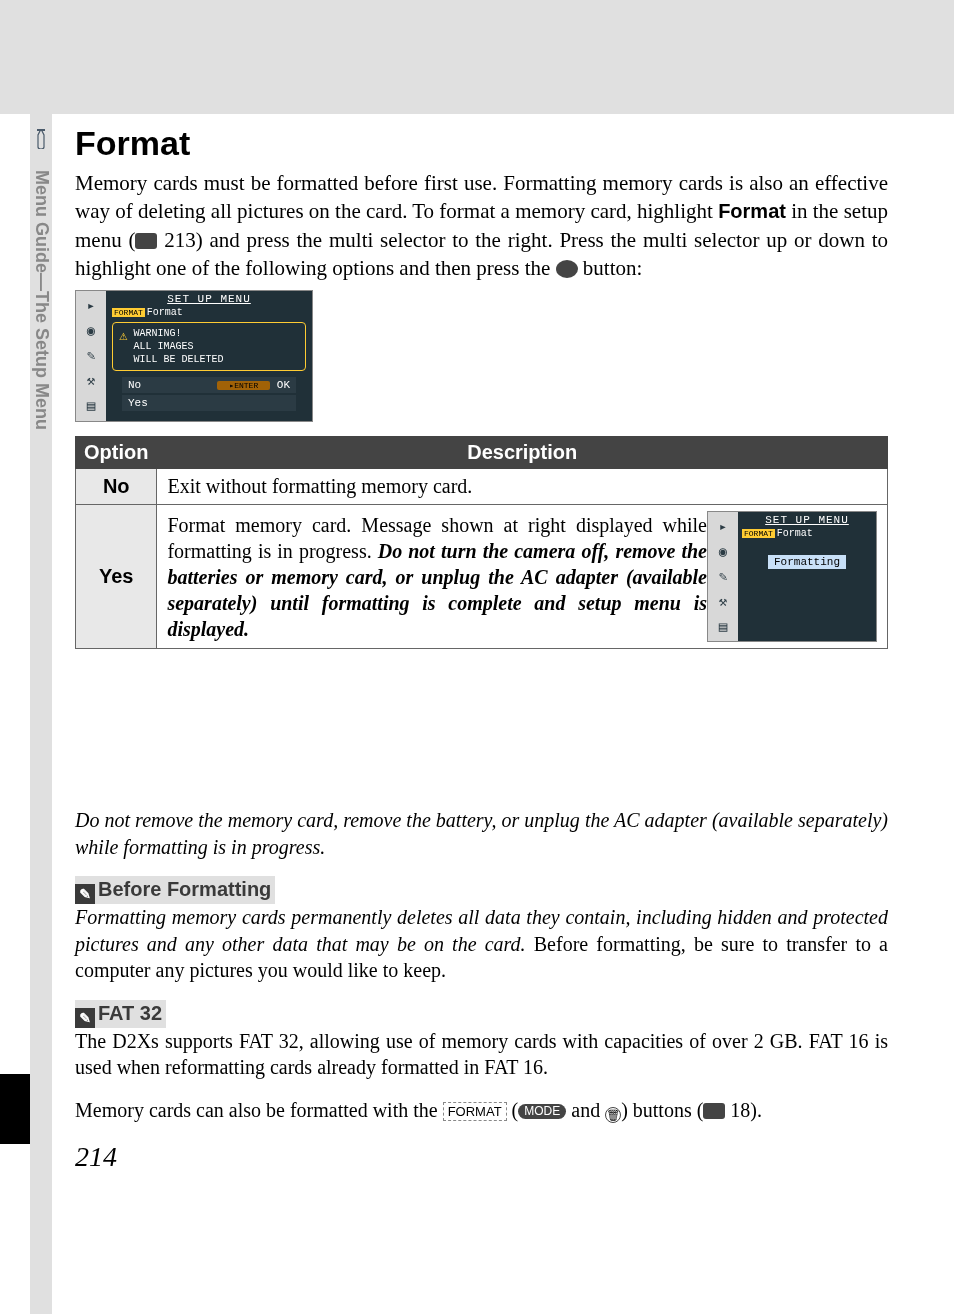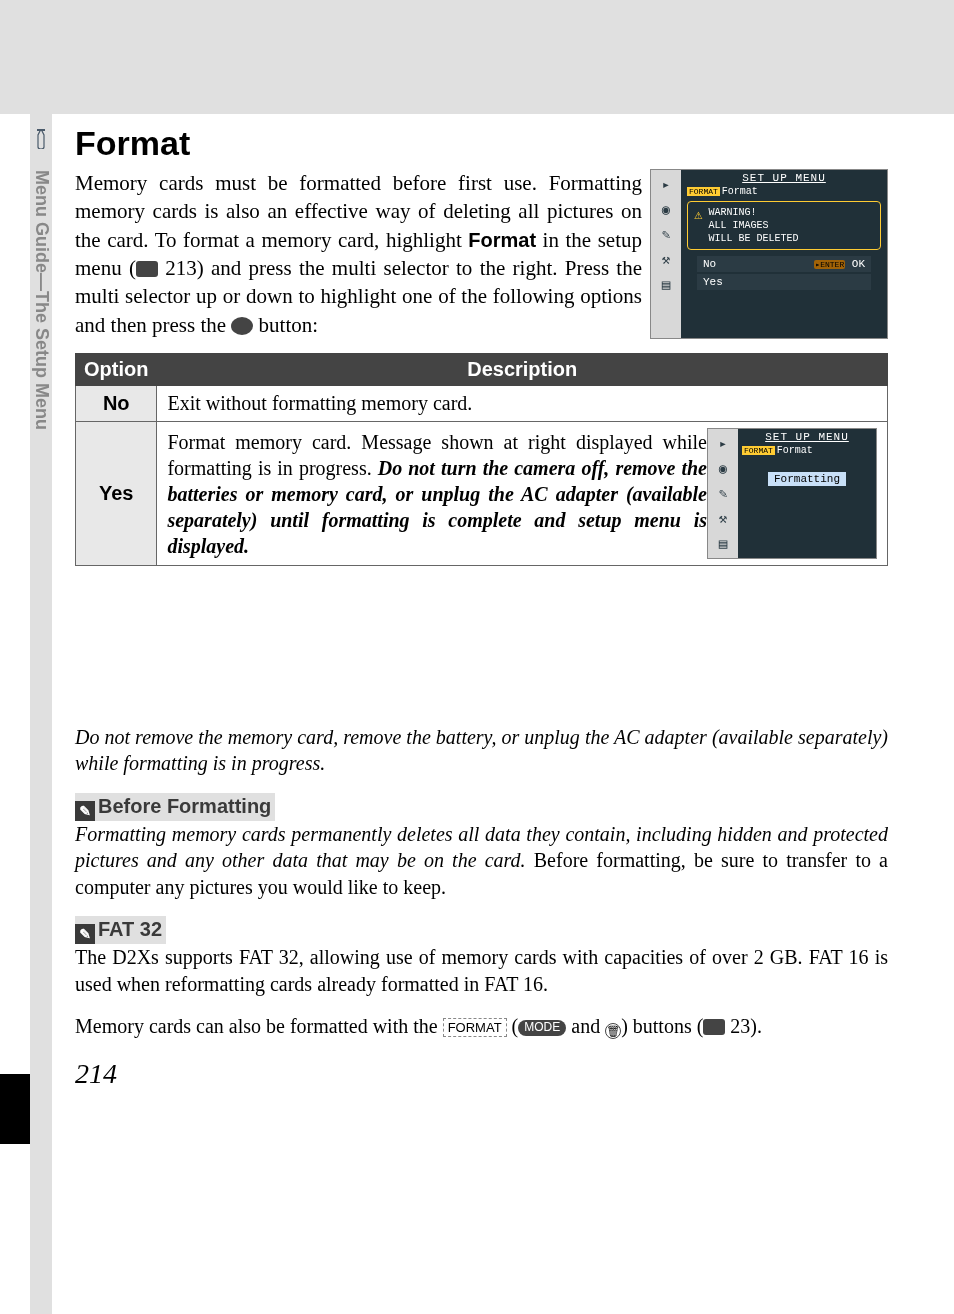--- a/index.html
+++ b/index.html
@@ -64,21 +64,21 @@
     left: 75px;
     right: 66px;
     top: 10px;
   }
   h1.title {
     font-family: Helvetica, Arial, sans-serif;
     font-size: 34px;
     font-weight: bold;
     margin-bottom: 6px;
   }
-  .intro-row { display: flex; gap: 8px; }
+  .intro-row { display: flex; gap: 8px; flex-direction: column; }
   .intro-text {
     flex: 1;
     font-size: 21px;
     line-height: 1.35;
     text-align: justify;
     color: #000;
   }
   .intro-text .bold { font-weight: bold; font-family: Helvetica, Arial, sans-serif; font-size: 20px; }
   .pageref-icon {
     display: inline-block;
@@ -123,21 +123,21 @@
     padding: 4px 6px;
     font-size: 10px;
     line-height: 1.3;
     margin-bottom: 6px;
     display: flex;
     gap: 6px;
     align-items: flex-start;
   }
   .lcd-warn-icon { color: #fc3; font-size: 14px; }
   .lcd-row { display: flex; justify-content: space-between; align-items: center; background: #2b3b44; margin: 2px 10px; padding: 2px 6px; font-size: 11px; }
-  .lcd-ok { background:#a16207; color:#000; font-size:8px; padding: 0 1px; border-radius:2px; }
+  .lcd-ok { background:#a16207; color:#000; font-size:8px; padding: 0 12px; border-radius:2px; }
 
   .lcd-small { width: 170px; }
   .lcd-small .lcd-main { padding: 2px 4px 8px 4px; }
   .lcd-formatting { background: #c8e0f8; color: #000; display: inline-block; padding: 1px 6px; font-size: 11px; margin: 12px auto 18px; }
   .lcd-center { text-align: center; }
 
   
   table.options {
     width: 100%;
     border-collapse: collapse;
@@ -332,19 +332,19 @@
       <p class="note-body">
         <span class="italic" style="font-style:italic;">Formatting memory cards permanently deletes all data they contain, including hidden and protected pictures and any other data that may be on the card. </span><span>Before formatting, be sure to transfer to a computer any pictures you would like to keep.</span>
       </p>
 
       <div class="note-heading">
         <span class="note-icon" style="background:#3a3a3a;color:#fff;">✎</span><span>FAT 32</span>
       </div>
       <p class="note-body">The D2Xs supports FAT 32, allowing use of memory cards with capacities of over 2 GB.  FAT 16 is used when reformatting cards already formatted in FAT 16.</p>
 
       <p class="note-body">
-        <span>Memory cards can also be formatted with the </span><span class="format-btn-icon">FORMAT</span><span> (</span><span class="small-badge">MODE</span><span> and </span><span class="trash-icon">🗑</span><span>) buttons (</span><span class="pageref-icon"></span> <span>23</span><span>).</span>
+        <span>Memory cards can also be formatted with the </span><span class="format-btn-icon">FORMAT</span><span> (</span><span class="small-badge">MODE</span><span> and </span><span class="trash-icon">🗑</span><span>) buttons (</span><span class="pageref-icon"></span> <span>18</span><span>).</span>
       </p>
 
       <div class="page-number">214</div>
     </div>
   </div>
 </div>
 
 </body></html>

